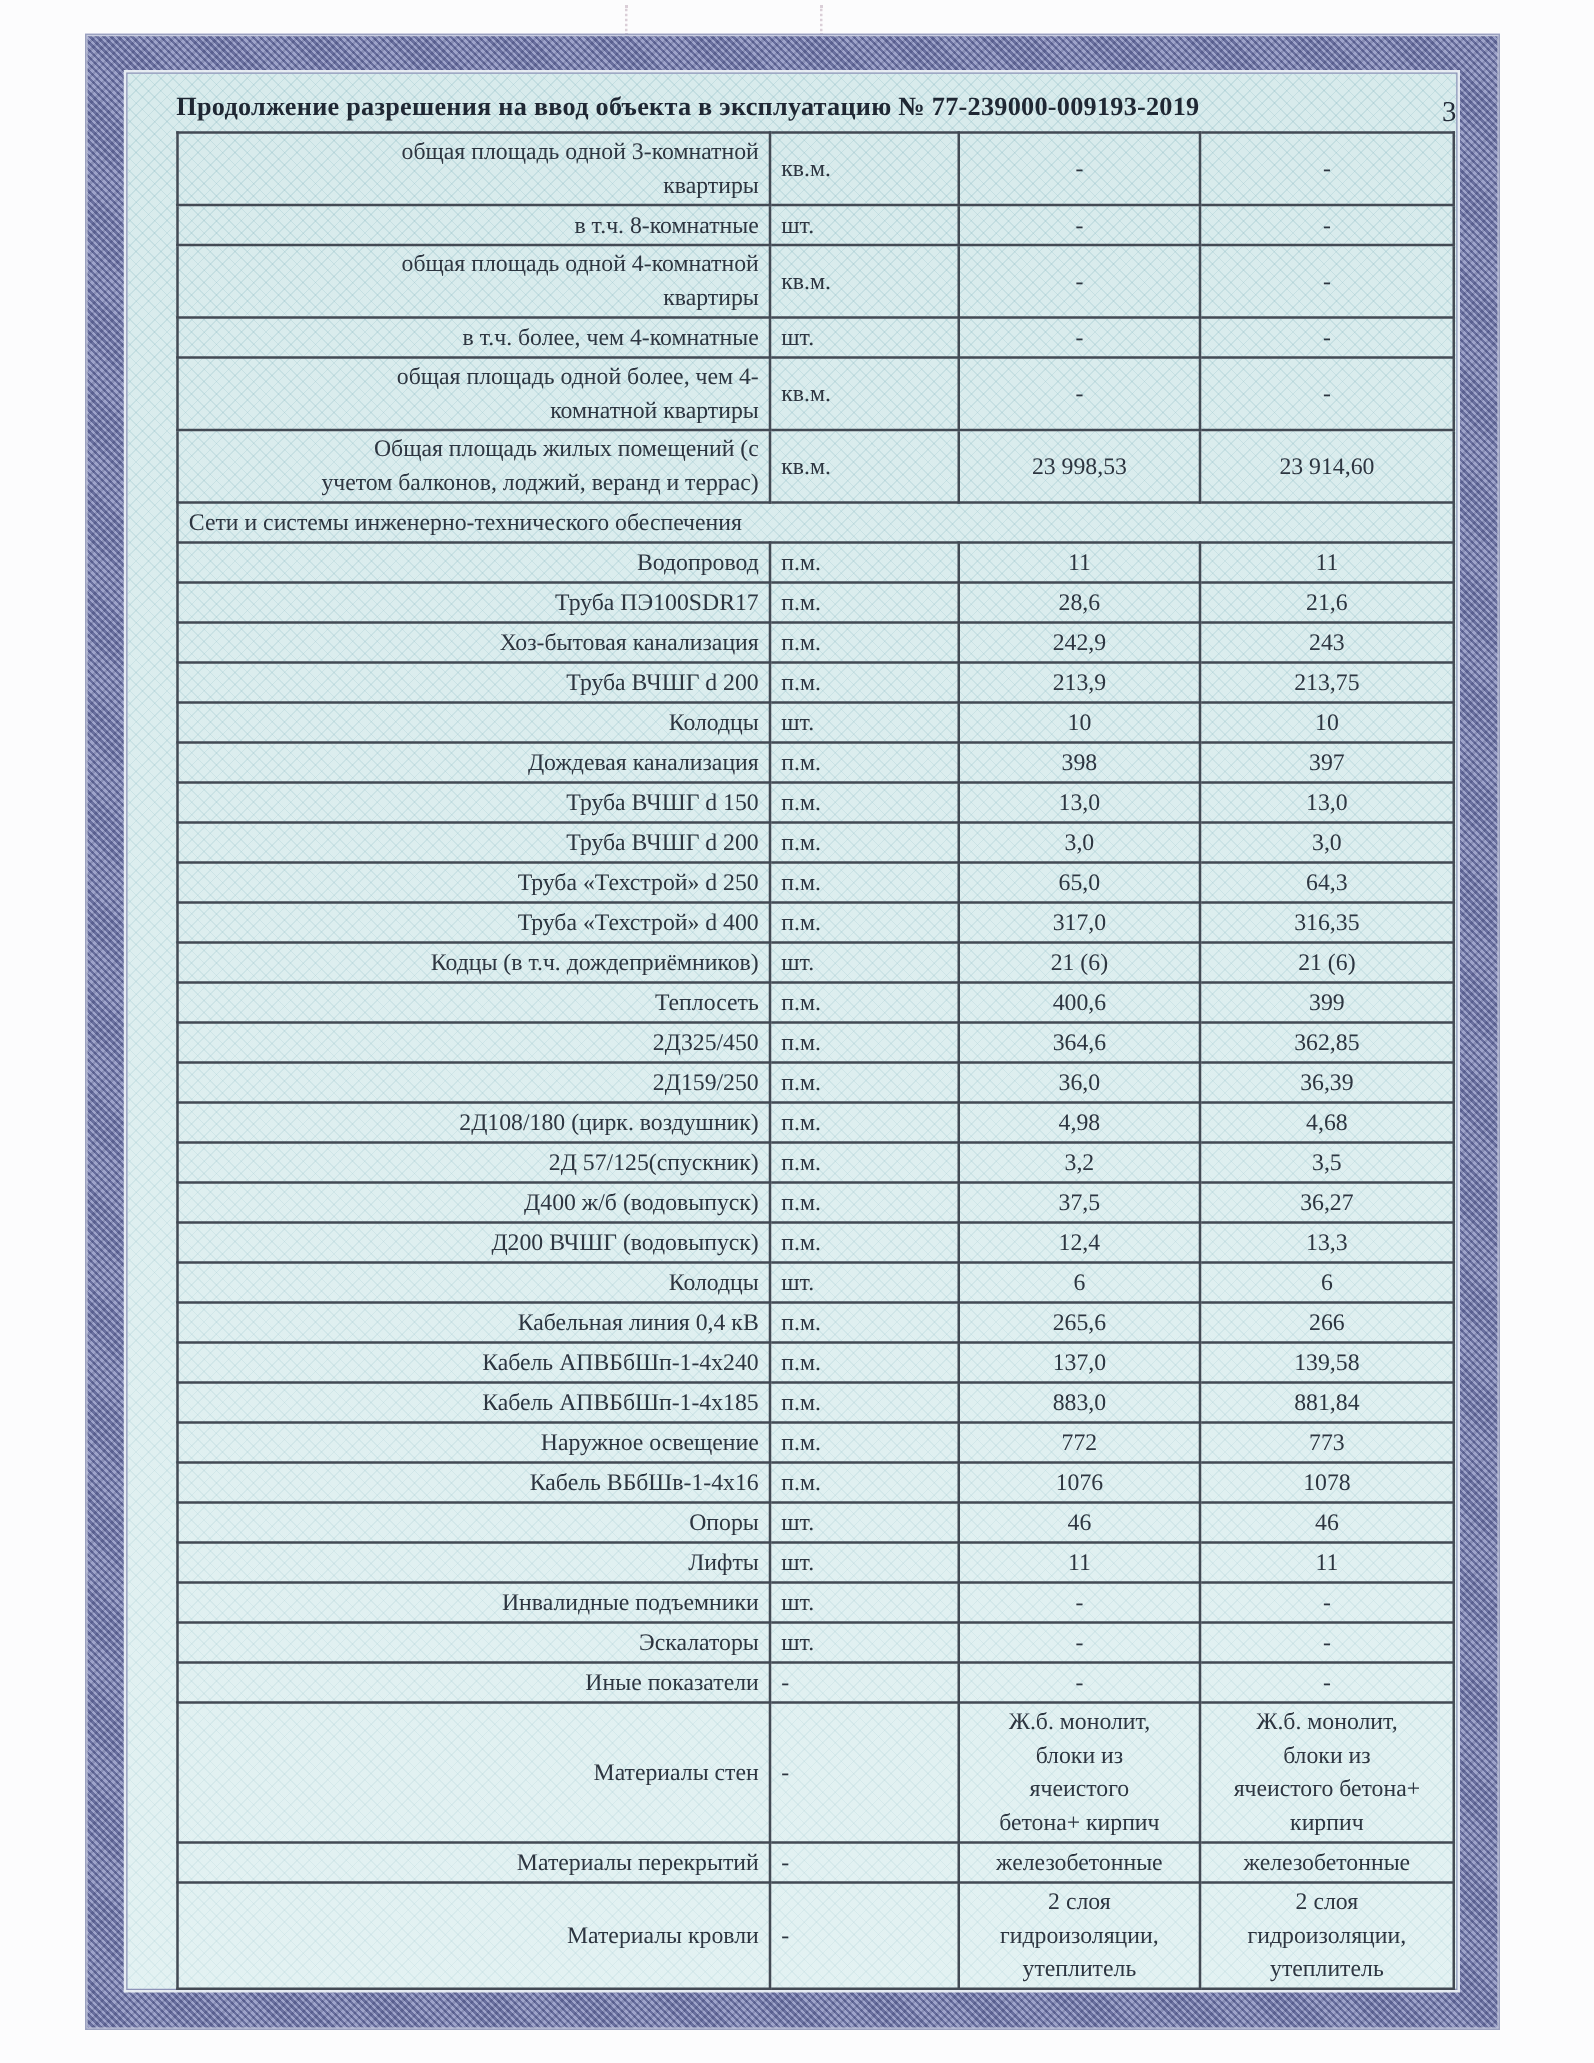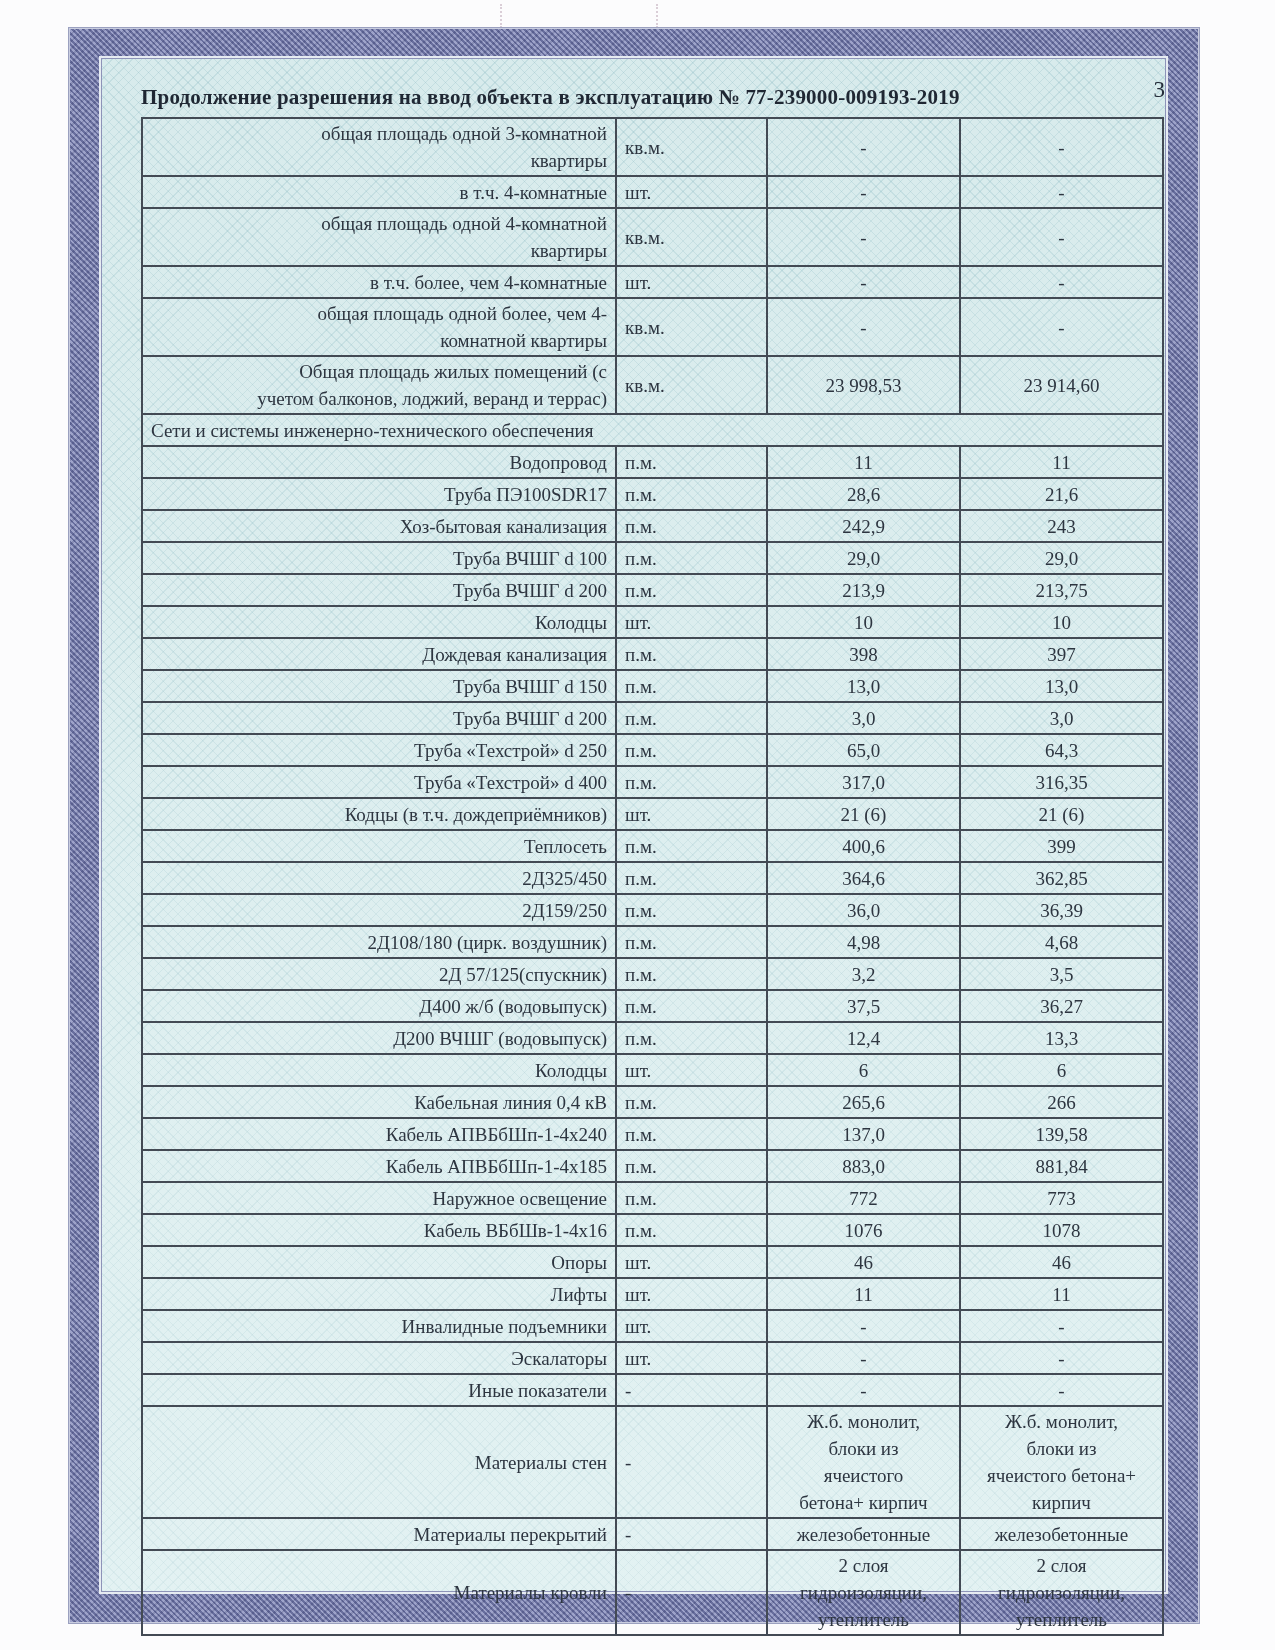--- a/index.html
+++ b/index.html
@@ -34,21 +34,21 @@
     background-image:
       linear-gradient(180deg, rgba(255,255,255,0) 0%, rgba(240,250,250,.45) 100%),
       repeating-linear-gradient(45deg, rgba(124,176,186,.22) 0 1px, transparent 1px 7px),
       repeating-linear-gradient(-45deg, rgba(124,176,186,.22) 0 1px, transparent 1px 7px);
     border:1px solid #8d93b8;
     box-shadow:0 0 0 2px rgba(236,241,246,.95);
     padding:14px 24px 0 39px;
   }
   .doc-title{
     font-size:21px;font-weight:bold;color:#1f2733;letter-spacing:.2px;
-    margin:12px 0 7px 0;white-space:nowrap;
+    margin:0 0 7px 0;white-space:nowrap;
   }
   .page-num{
     position:absolute;top:18px;right:0px;font-size:23px;color:#242c39;
   }
   table.metrics{
     border-collapse:collapse;table-layout:fixed;width:1021px;
   }
   table.metrics td{
     border:2px solid #434a54;
     padding:1px 8px;
@@ -89,21 +89,21 @@
         </colgroup>
         <tbody>
             <tr>
               <td class="label">общая площадь одной 3-комнатной
 квартиры</td>
               <td class="unit">кв.м.</td>
               <td class="val">-</td>
               <td class="val">-</td>
             </tr>
             <tr>
-              <td class="label">в т.ч. 4-комнатные</td>
+              <td class="label">в т.ч. 8-комнатные</td>
               <td class="unit">шт.</td>
               <td class="val">-</td>
               <td class="val">-</td>
             </tr>
             <tr>
               <td class="label">общая площадь одной 4-комнатной
 квартиры</td>
               <td class="unit">кв.м.</td>
               <td class="val">-</td>
               <td class="val">-</td>
@@ -141,26 +141,20 @@
               <td class="label">Труба ПЭ100SDR17</td>
               <td class="unit">п.м.</td>
               <td class="val">28,6</td>
               <td class="val">21,6</td>
             </tr>
             <tr>
               <td class="label">Хоз-бытовая канализация</td>
               <td class="unit">п.м.</td>
               <td class="val">242,9</td>
               <td class="val">243</td>
-            </tr>
-            <tr>
-              <td class="label">Труба ВЧШГ d 100</td>
-              <td class="unit">п.м.</td>
-              <td class="val">29,0</td>
-              <td class="val">29,0</td>
             </tr>
             <tr>
               <td class="label">Труба ВЧШГ d 200</td>
               <td class="unit">п.м.</td>
               <td class="val">213,9</td>
               <td class="val">213,75</td>
             </tr>
             <tr>
               <td class="label">Колодцы</td>
               <td class="unit">шт.</td>

